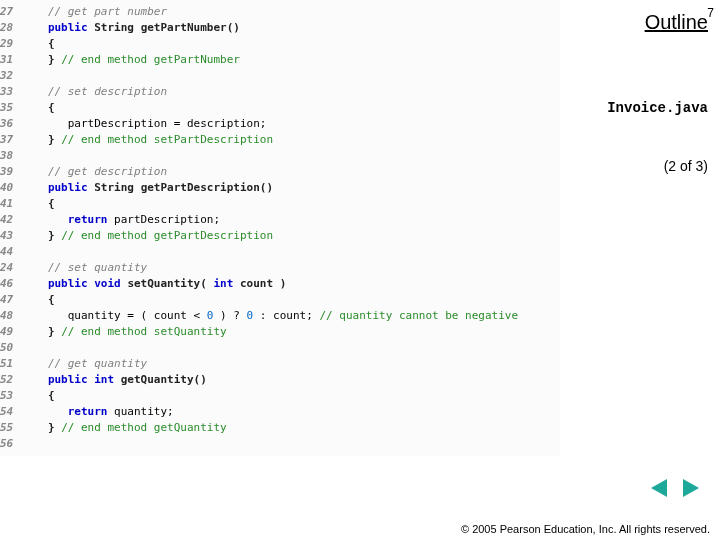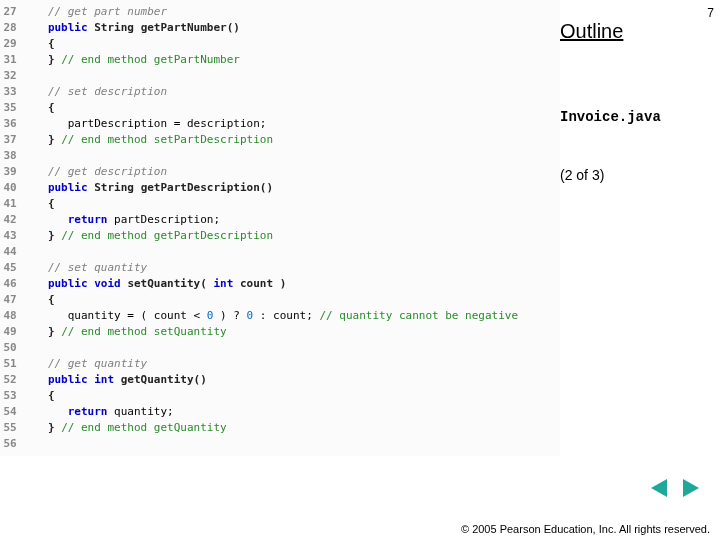--- a/index.html
+++ b/index.html
@@ -1,27 +1,27 @@
 <!DOCTYPE html>
 <html><head>
 <meta charset="utf-8">
 <style>
   * { margin: 0; padding: 0; box-sizing: border-box; }
   body { width: 720px; height: 540px; background: #fff; font-family: Arial, sans-serif; position: relative; overflow: hidden; }
   .code-area { position: absolute; left: 0; top: 0; width: 560px; background: #fbfbfb; padding: 4px 0; }
   .line { display: flex; font-family: Consolas, Monaco, monospace; font-size: 11px; line-height: 16px; white-space: pre; }
-  .gutter { width: 28px; text-align: center; padding-right: 8px; color: #888888; font-weight: bold; }
+  .gutter { width: 28px; text-align: left; padding-right: 8px; color: #888888; font-weight: bold; font-style: italic; }
   .src { flex: 1; }
   .c  { color: #808080; font-style: italic; }
   .k  { color: #0000cc; font-weight: bold; }
   .t  { color: #0000cc; font-weight: bold; }
   .id { color: #222; font-weight: bold; }
   .n  { color: #0066cc; }
   .ce { color: #2a8b2a; }
-  .side { position: absolute; right: 0; top: 0; width: 160px; padding: 20px 12px 0 0; }
+  .side { position: absolute; right: 0; top: 0; width: 160px; padding: 11px 12px 0 0; text-align: right; }
   .outline { font-size: 20px; text-decoration: underline; font-family: Arial, sans-serif; }
   .pagenum { position: absolute; top: 6px; right: 6px; font-size: 12px; }
   .filename { font-family: "Courier New", monospace; font-weight: bold; font-size: 14px; margin-top: 66px; }
   .ofline { font-size: 14px; margin-top: 42px; }
   .nav { position: absolute; right: 16px; bottom: 40px; display: flex; gap: 6px; }
   .nav svg { width: 26px; height: 24px; fill: #1ea89a; cursor: pointer; }
   .copyright { position: absolute; right: 10px; bottom: 4px; font-size: 11px; text-align: left; line-height: 1.2; }
 </style>
 </head>
 <body>
@@ -36,21 +36,21 @@
     <div class="line"><span class="gutter">35</span><span class="src"><span>   </span><span class="id">{</span></span></div>
     <div class="line"><span class="gutter">36</span><span class="src"><span>      partDescription = description;</span></span></div>
     <div class="line"><span class="gutter">37</span><span class="src"><span>   </span><span class="id">}</span><span> </span><span class="ce">// end method setPartDescription</span></span></div>
     <div class="line"><span class="gutter">38</span><span class="src"></span></div>
     <div class="line"><span class="gutter">39</span><span class="src"><span>   </span><span class="c">// get description</span></span></div>
     <div class="line"><span class="gutter">40</span><span class="src"><span>   </span><span class="k">public</span><span> </span><span class="id">String</span><span> </span><span class="id">getPartDescription()</span></span></div>
     <div class="line"><span class="gutter">41</span><span class="src"><span>   </span><span class="id">{</span></span></div>
     <div class="line"><span class="gutter">42</span><span class="src"><span>      </span><span class="k">return</span><span> partDescription;</span></span></div>
     <div class="line"><span class="gutter">43</span><span class="src"><span>   </span><span class="id">}</span><span> </span><span class="ce">// end method getPartDescription</span></span></div>
     <div class="line"><span class="gutter">44</span><span class="src"></span></div>
-    <div class="line"><span class="gutter">45</span><span class="src"><span>   </span><span class="c">// set quantity</span></span></div>
+    <div class="line"><span class="gutter">24</span><span class="src"><span>   </span><span class="c">// set quantity</span></span></div>
     <div class="line"><span class="gutter">46</span><span class="src"><span>   </span><span class="k">public</span><span> </span><span class="t">void</span><span> </span><span class="id">setQuantity( </span><span class="t">int</span><span class="id"> count )</span></span></div>
     <div class="line"><span class="gutter">47</span><span class="src"><span>   </span><span class="id">{</span></span></div>
     <div class="line"><span class="gutter">48</span><span class="src"><span>      quantity = ( count &lt; </span><span class="n">0</span><span> ) ? </span><span class="n">0</span><span> : count; </span><span class="ce">// quantity cannot be negative</span></span></div>
     <div class="line"><span class="gutter">49</span><span class="src"><span>   </span><span class="id">}</span><span> </span><span class="ce">// end method setQuantity</span></span></div>
     <div class="line"><span class="gutter">50</span><span class="src"></span></div>
     <div class="line"><span class="gutter">51</span><span class="src"><span>   </span><span class="c">// get quantity</span></span></div>
     <div class="line"><span class="gutter">52</span><span class="src"><span>   </span><span class="k">public</span><span> </span><span class="t">int</span><span> </span><span class="id">getQuantity()</span></span></div>
     <div class="line"><span class="gutter">53</span><span class="src"><span>   </span><span class="id">{</span></span></div>
     <div class="line"><span class="gutter">54</span><span class="src"><span>      </span><span class="k">return</span><span> quantity;</span></span></div>
     <div class="line"><span class="gutter">55</span><span class="src"><span>   </span><span class="id">}</span><span> </span><span class="ce">// end method getQuantity</span></span></div>

